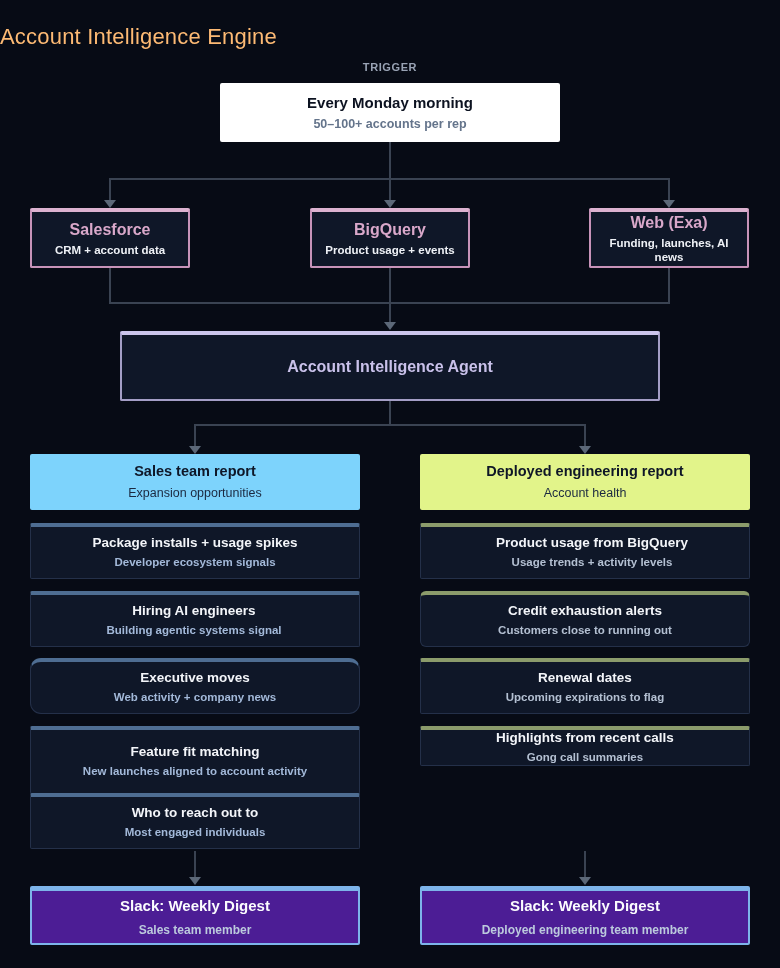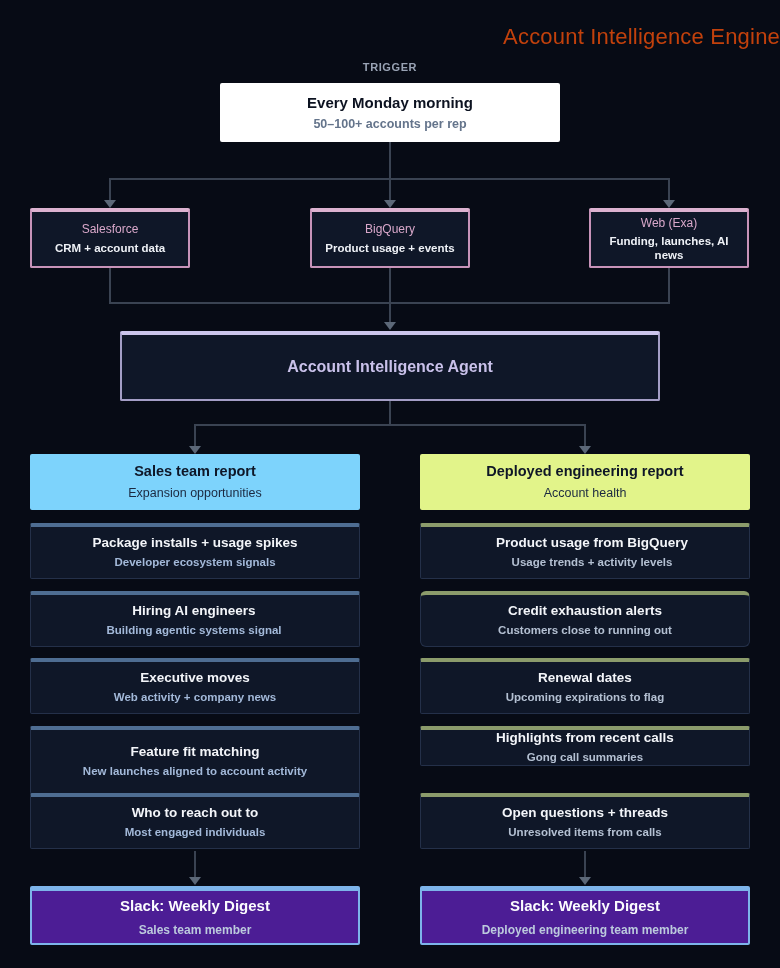--- a/index.html
+++ b/index.html
@@ -1,34 +1,34 @@
 <!DOCTYPE html>
 <html><head>
 <meta charset="utf-8">
 <style>
   * { margin:0; padding:0; box-sizing:border-box; }
   html,body { background:#070b15; }
   body { font-family:"Liberation Sans","DejaVu Sans",sans-serif; }
   .canvas { position:relative; width:780px; height:968px; background:#070b15; overflow:hidden; }
 
-  .page-title { position:absolute; top:24px; left:0; width:100%; text-align:right;
-    color:#c2410c; font-size:22px; font-weight:500; letter-spacing:.2px; }
+  .page-title { position:absolute; top:24px; left:0; width:100%; text-align:left;
+    color:#fdba74; font-size:22px; font-weight:500; letter-spacing:.2px; }
   .trigger-label { position:absolute; top:61px; left:0; width:100%; text-align:center;
     color:#99a3b4; font-size:11px; font-weight:700; letter-spacing:.6px; }
 
   .node { position:absolute; display:flex; flex-direction:column; justify-content:center;
     align-items:center; text-align:center; border-radius:2px; gap:5px; padding:4px 10px; }
   .node-title, .node-sub { line-height:1.2; }
 
   .trigger-box { background:#ffffff; }
   .trigger-box .node-title { color:#0c1220; font-size:15px; font-weight:700; }
   .trigger-box .node-sub { color:#64748b; font-size:12.5px; font-weight:600; }
 
   .source { background:#0f1728; border:2px solid #c793b9; border-top:4px solid #dcb2d0; }
-  .source .node-title { color:#d9a8ca; font-size:12px; font-weight:400; }
+  .source .node-title { color:#d9a8ca; font-size:16px; font-weight:700; }
   .source .node-sub { color:#eef1f6; font-size:11.5px; font-weight:700; }
 
   .agent { background:#0f1728; border:2px solid #a49ec6; border-top:4px solid #cbc5ec; }
   .agent .node-title { color:#c9c1ea; font-size:16px; font-weight:700; }
   .agent .node-sub { color:#eceff5; font-size:12.5px; font-weight:700; }
 
   .header .node-title { font-size:14.5px; font-weight:700; color:#0e1627; }
   .header .node-sub { font-size:12.5px; font-weight:400; color:#1b2940; }
   .header.sales { background:#7dd3fc; }
   .header.eng { background:#e2f48a; }
@@ -113,21 +113,21 @@
   </div>
 
   <div class="node item sales" style="left:30px;top:523px;width:330px;height:56px;">
     <div class="node-title">Package installs + usage spikes</div>
     <div class="node-sub">Developer ecosystem signals</div>
   </div>
   <div class="node item sales" style="left:30px;top:591px;width:330px;height:56px;padding-left:8px;">
     <div class="node-title">Hiring AI engineers</div>
     <div class="node-sub">Building agentic systems signal</div>
   </div>
-  <div class="node item sales" style="left:30px;top:658px;width:330px;height:56px;">
+  <div class="node item sales" style="left:30px;top:658px;width:330px;height:56px;border-radius:11px;">
     <div class="node-title">Executive moves</div>
     <div class="node-sub">Web activity + company news</div>
   </div>
   <div class="node item sales" style="left:30px;top:726px;width:330px;height:68px;">
     <div class="node-title">Feature fit matching</div>
     <div class="node-sub">New launches aligned to account activity</div>
   </div>
   <div class="node item sales" style="left:30px;top:793px;width:330px;height:56px;">
     <div class="node-title">Who to reach out to</div>
     <div class="node-sub">Most engaged individuals</div>
@@ -142,24 +142,20 @@
     <div class="node-sub">Customers close to running out</div>
   </div>
   <div class="node item eng" style="left:420px;top:658px;width:330px;height:56px;">
     <div class="node-title">Renewal dates</div>
     <div class="node-sub">Upcoming expirations to flag</div>
   </div>
   <div class="node item eng" style="left:420px;top:726px;width:330px;height:40px;">
     <div class="node-title">Highlights from recent calls</div>
     <div class="node-sub">Gong call summaries</div>
   </div>
-  <div class="node item eng" style="left:420px;top:793px;width:330px;height:56px;">
-    <div class="node-title">Open questions + threads</div>
-    <div class="node-sub">Unresolved items from calls</div>
-  </div>
 
   <div class="line" style="left:194px;top:851px;width:1.5px;height:27px;"></div>
   <div class="arrow" style="left:189px;top:877px;"></div>
   <div class="line" style="left:584px;top:851px;width:1.5px;height:27px;"></div>
   <div class="arrow" style="left:579px;top:877px;"></div>
 
   <div class="node output" style="left:30px;top:886px;width:330px;height:59px;">
     <div class="node-title">Slack: Weekly Digest</div>
     <div class="node-sub">Sales team member</div>
   </div>

